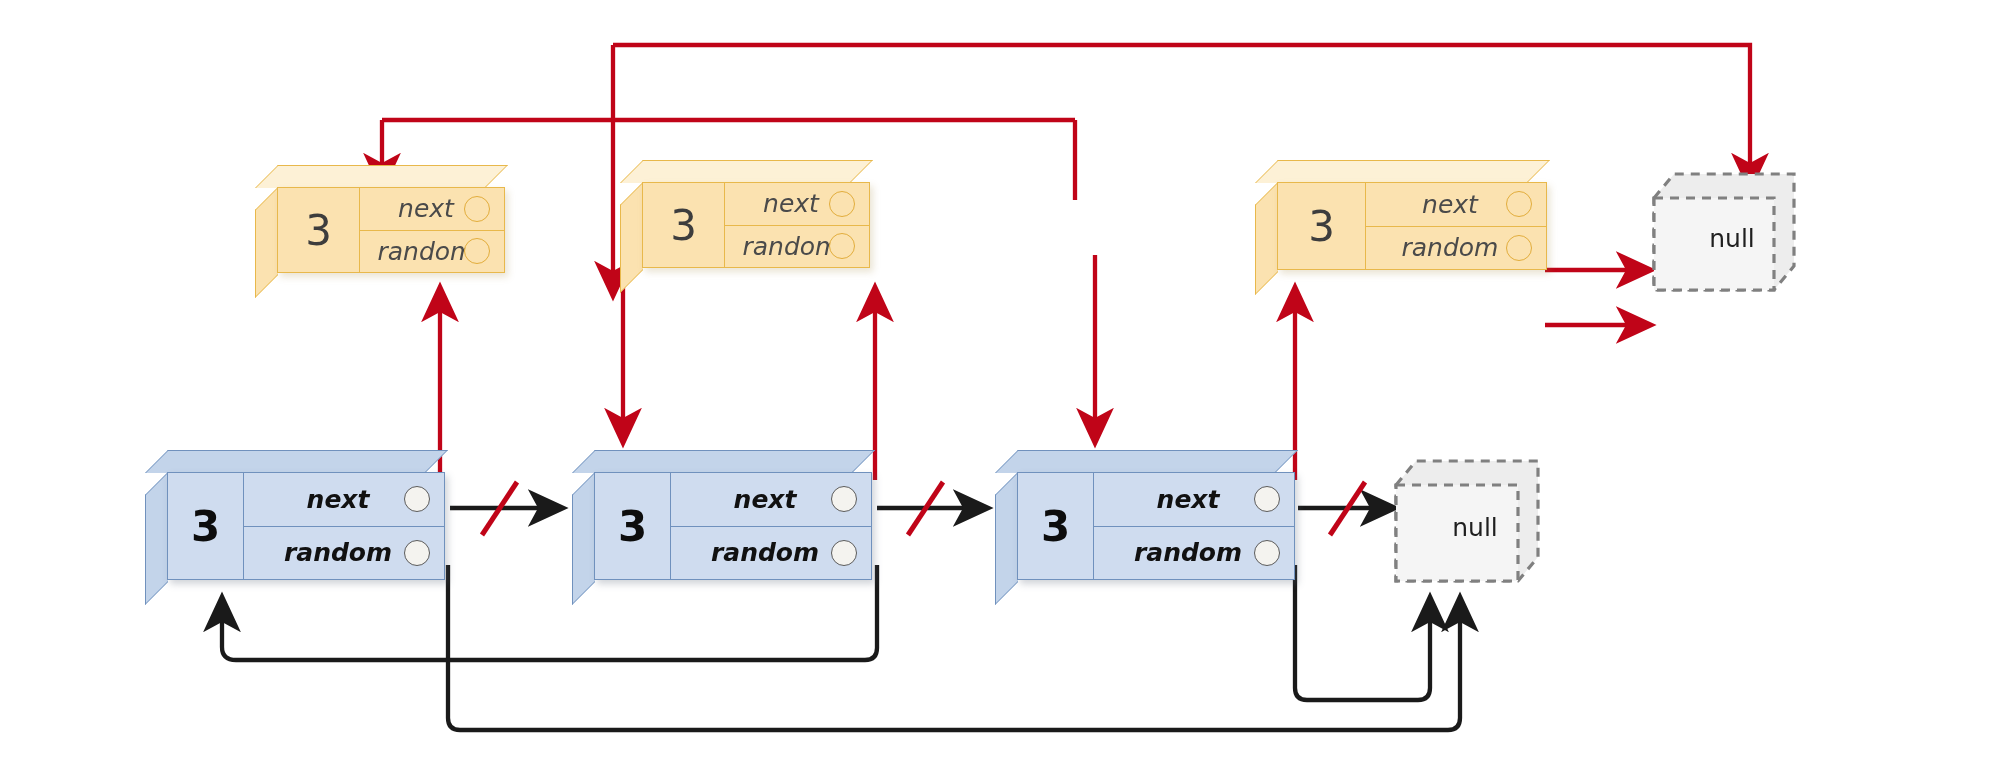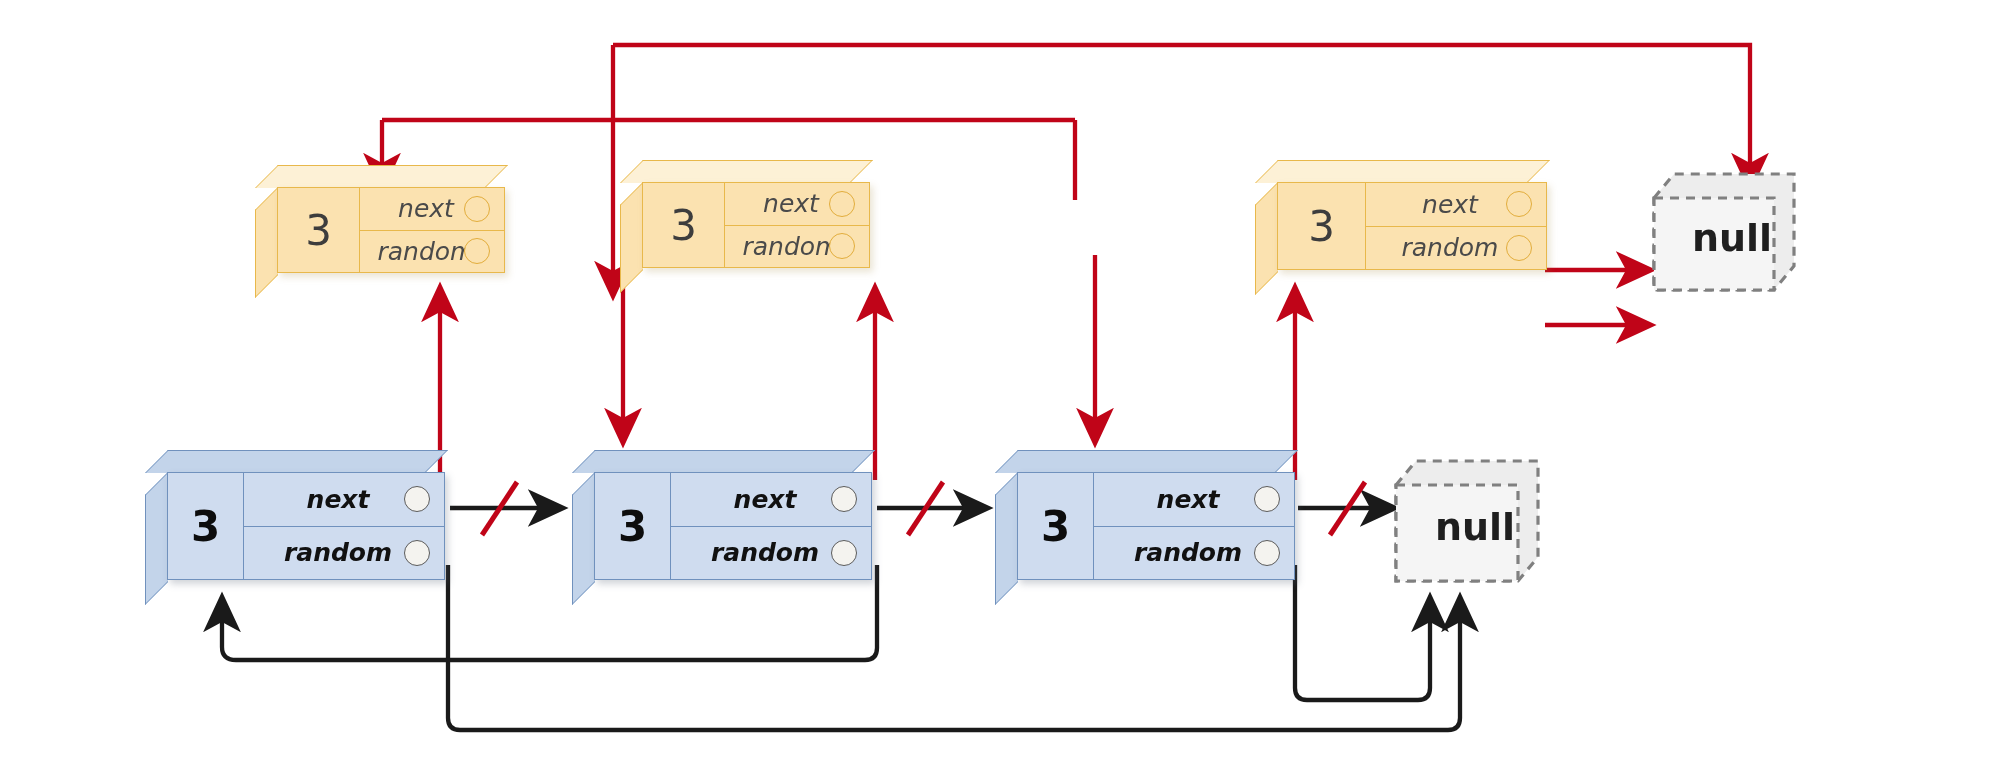--- a/index.html
+++ b/index.html
@@ -30,21 +30,21 @@
   .orange .leftface{background:#fbe2b0;border:1.5px solid #e8b84b;}
   .orange .val{color:#3d3d3d;font-size:42px;font-weight:400;border-right:1.5px solid #e8b84b;}
   .orange .fld{color:#4a4a4a;font-size:25px;font-weight:400;}
   .orange .fld.top{border-bottom:1.5px solid #e8b84b;}
   .orange .port{background:#fbe2b0;border:1.6px solid #e2ad3c;}
 
   
   .nullbox{position:absolute;}
   .nullbox .nshape{position:absolute;left:0;top:0;width:100%;height:100%;}
   .nullbox .ntext{position:absolute;left:22px;top:18px;right:6px;bottom:6px;display:flex;align-items:center;justify-content:center;
-      font-size:38px;font-weight:700;color:#1f1f1f;font-family:"DejaVu Sans",sans-serif;}
+      font-size:25px;font-weight:400;color:#1f1f1f;font-family:"DejaVu Sans",sans-serif;}
 </style>
 </head>
 <body>
 
 <div id="stage">
 
   <svg id="wires" viewBox="0 0 2004 779">
     <defs>
       <marker id="redArrow" markerWidth="11" markerHeight="11" refX="7.5" refY="5" orient="auto">
         <path d="M0,0.6 L9.5,5 L0,9.4 L2.4,5 Z" fill="#c00418"></path>

